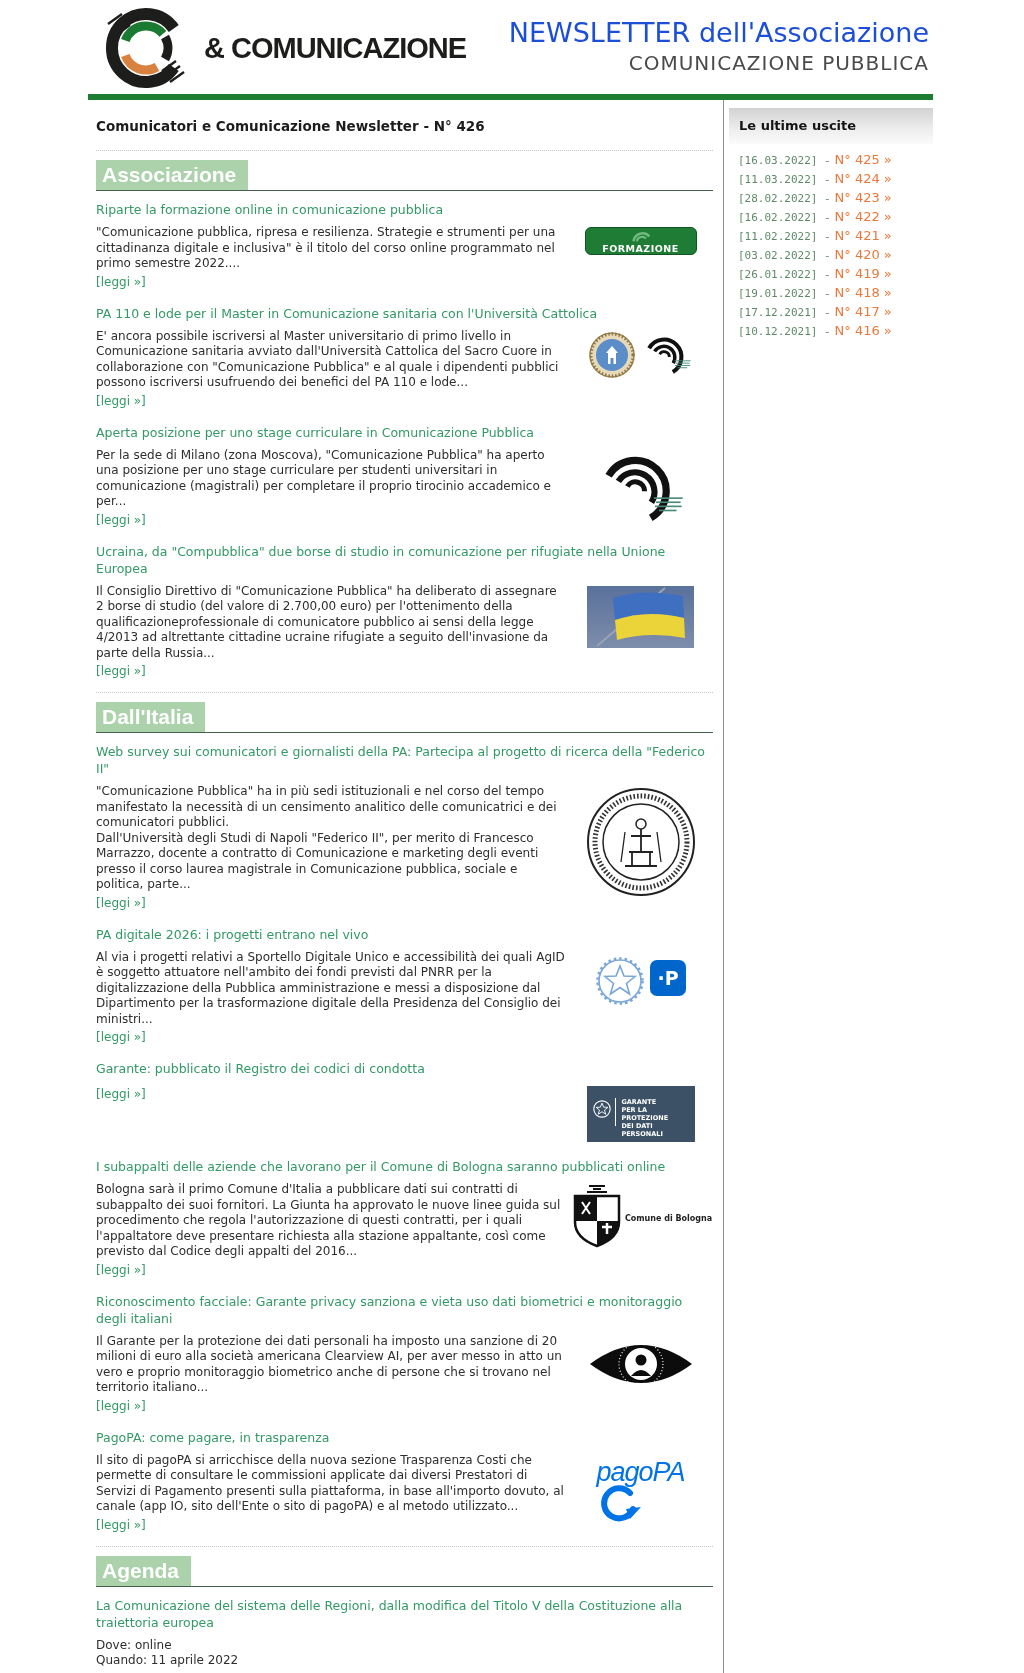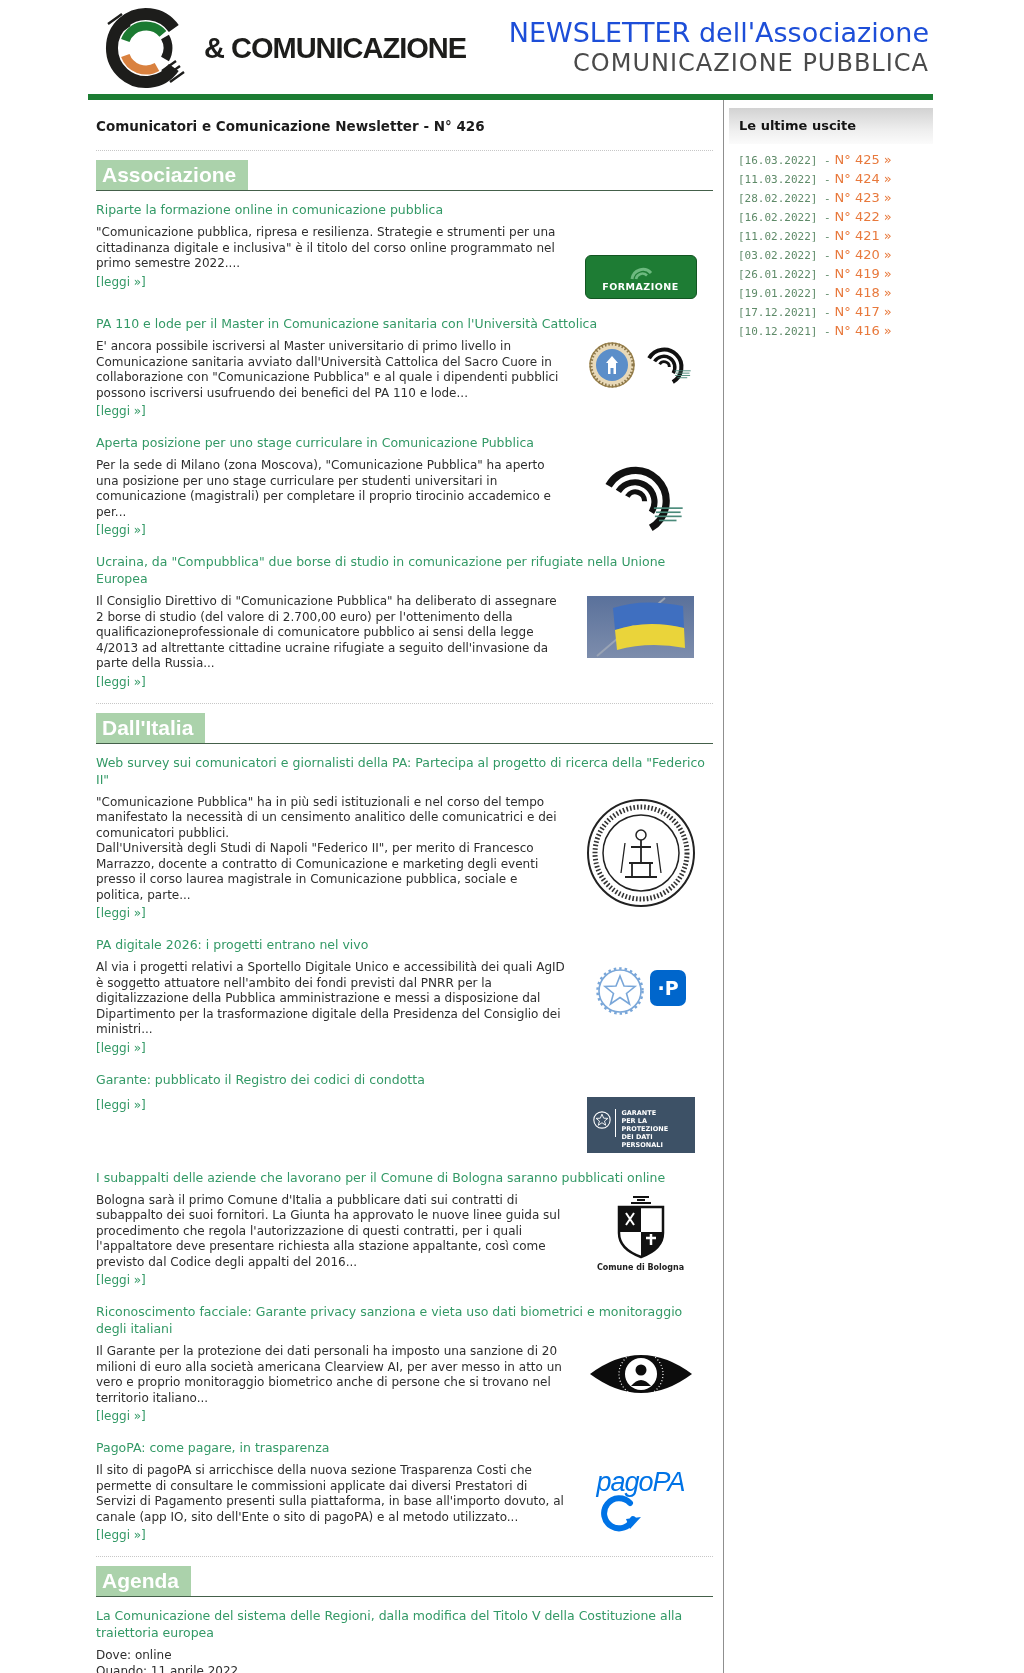--- a/index.html
+++ b/index.html
@@ -13,21 +13,21 @@
 
   
   .header { display:flex; align-items:center; justify-content:space-between;
             height:94px; padding:4px 2px 2px 12px; }
   .logo-left { display:flex; align-items:center; gap:12px; }
   .logo-words { font-family:"Liberation Sans","DejaVu Sans",sans-serif;
                 font-weight:bold; font-size:29px; line-height:30px;
                 letter-spacing:-1px; color:#1d1d1b; }
   .assoc-block { text-align:right; line-height:31px; padding-right:2px; }
   .assoc-l1 { font-size:27px; color:#1d4ed8; }
-  .assoc-l2 { font-size:24px; color:#4a4a4a; letter-spacing:1px; }
+  .assoc-l2 { font-size:20px; color:#4a4a4a; letter-spacing:1px; }
 
   .green-bar { height:6px; background:#1c7d33; }
 
   
   .columns { display:flex; align-items:stretch; }
   .main { width:635px; padding:6px 10px 10px 8px; }
   .sidebar { flex:1; border-left:1px solid #8f8f8f; margin-top:0; padding:8px 0 0 5px; }
 
   .sidebar-header { background:linear-gradient(180deg,#d2d2d2 0%,#eeeeee 60%,#fbfbfb 100%);
                     font-weight:bold; font-size:13px; color:#141414;
@@ -53,35 +53,35 @@
   .art-flex { display:flex; }
   .art-body { width:472px; }
   .art-text { white-space:pre-line; line-height:15.5px; color:#2e2e2e; }
   .leggi { display:block; margin-top:3px; color:#339966; font-size:12px;
            text-decoration:none; cursor:pointer; }
   .art-media { flex:1; display:flex; align-items:flex-start; justify-content:center;
                gap:5px; padding-top:2px; }
 
   
   .thumb { cursor:pointer; }
-  .formazione-box { width:112px; height:44px; background:#1e7c34; border:1px solid #135522;
+  .formazione-box { width:112px; height:28px; background:#1e7c34; border:1px solid #135522;
                     border-radius:6px; display:flex; flex-direction:column;
-                    align-items:center; justify-content:center;margin-top:28px; }
+                    align-items:center; justify-content:center; }
   .formazione-label { color:#ffffff; font-weight:bold; font-size:9.5px; letter-spacing:0.5px; }
 
   .garante-box { width:108px; height:56px; background:#3d5166; display:flex;
                  align-items:flex-start; padding:12px 5px; }
   .garante-sep { width:1px; height:28px; background:#ffffff; margin:0 5px 0 4px; }
   .garante-text { color:#ffffff; font-weight:bold; font-size:6.5px; line-height:8px; }
 
   .pa-square { width:36px; height:36px; background:#0066cc; border-radius:7px;
                color:#ffffff; font-weight:bold; font-size:19px; display:flex;
                align-items:center; justify-content:center; margin-top:8px; }
 
-  .bologna-wrap { display:flex; flex-direction:column; align-items:center; }
+  .bologna-wrap { display:flex; flex-direction:row; align-items:center; }
   .bologna-caption { font-size:8px; font-weight:bold; color:#222; margin-top:2px; }
 
   .pagopa-wrap { display:flex; flex-direction:column; align-items:flex-start; margin-top:4px; }
   .pagopa-label { color:#0073e6; font-weight:normal; font-style:italic; font-size:27px;
                   line-height:26px; letter-spacing:-1px;
                   font-family:"Liberation Sans","DejaVu Sans",sans-serif; }
 </style>
 </head>
 <body>
 

